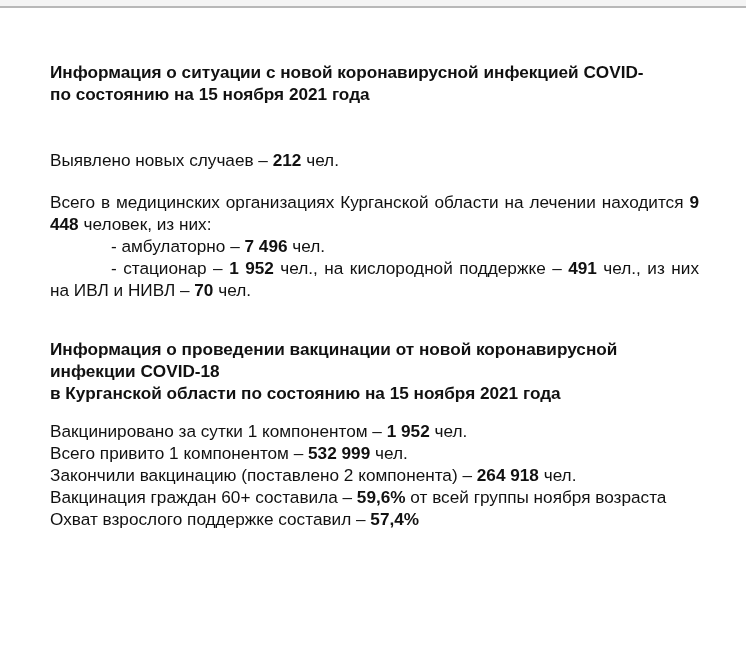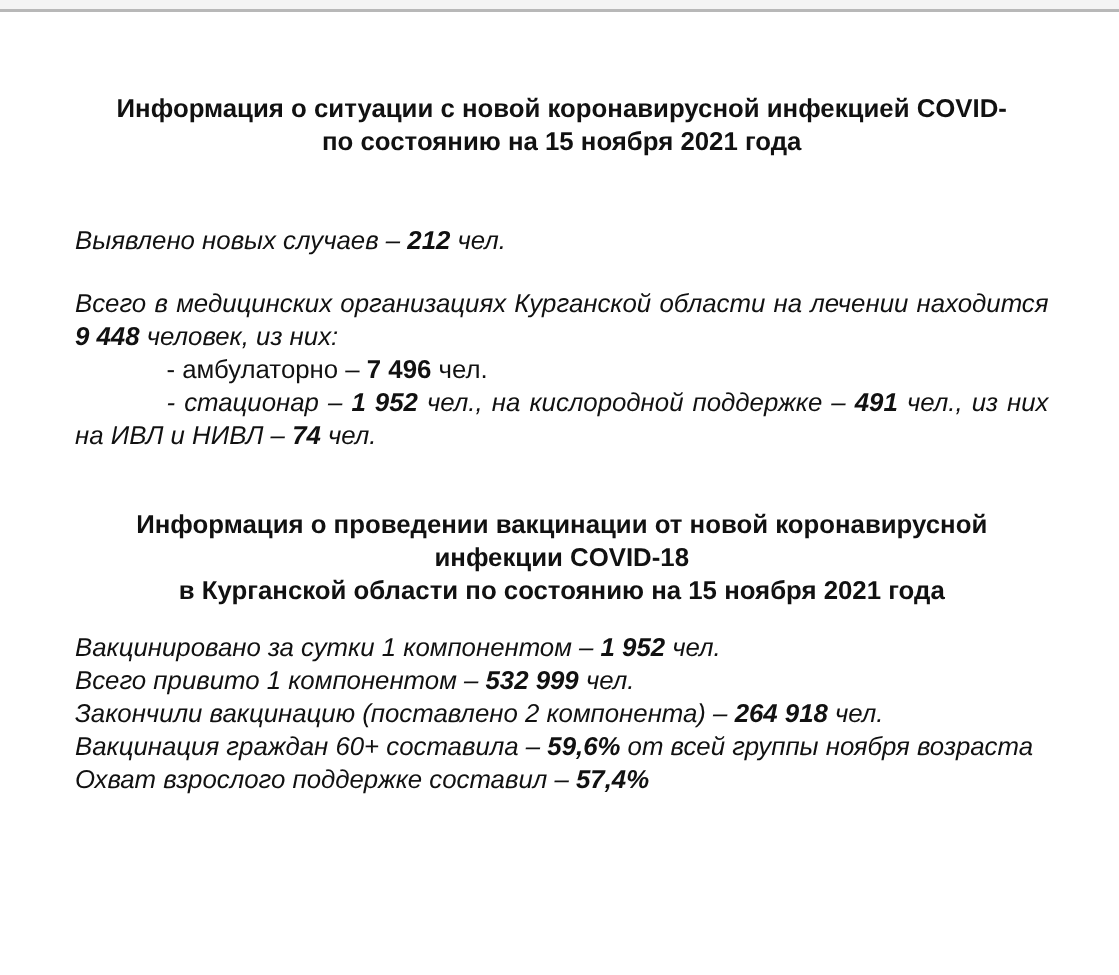--- a/index.html
+++ b/index.html
@@ -25,28 +25,26 @@
     }
     .doc {
       position: absolute;
       left: 50px;
       top: 61px;
       width: 649px;
       font-size: 17.2px;
       line-height: 22px;
     }
     .heading {
-      text-align: center;
       font-weight: bold;
       margin: 0;
     }
     .p {
       margin: 0;
       text-align: justify;
-      font-style: italic;
     }
     .indent {
       padding-left: 61px;
       text-align: justify;
       margin: 0;
     }
     b { font-weight: bold; }
     .gap-lg { height: 37px; }
     .gap-md { height: 20px; }
     .gap-xl { height: 44px; }
@@ -67,21 +65,21 @@
   <div class="gap-xl"></div>
 
   <p class="p"><span>Выявлено новых случаев – </span><b>212</b><span> чел.</span></p>
 
   <div class="gap-md"></div>
 
   <p class="p"><span>Всего в медицинских организациях Курганской области на лечении находится </span><b>9 448</b><span> человек, из них:</span></p>
 
   <p class="indent"><span>- амбулаторно – </span><b>7 496</b><span> чел.</span></p>
 
-  <p class="p" style="text-indent:61px;"><span>- стационар – </span><b>1 952</b><span> чел., на кислородной поддержке – </span><b>491</b><span> чел., из них на ИВЛ и НИВЛ – </span><b>74</b><span> чел.</span></p>
+  <p class="p" style="text-indent:61px;"><span>- стационар – </span><b>1 952</b><span> чел., на кислородной поддержке – </span><b>491</b><span> чел., из них на ИВЛ и НИВЛ – </span><b>70</b><span> чел.</span></p>
 
   <div class="gap-lg"></div>
 
   <div class="heading">
     <div>Информация о проведении вакцинации от новой коронавирусной</div>
     <div>инфекции COVID-18</div>
     <div>в Курганской области по состоянию на 15 ноября 2021 года</div>
   </div>
 
   <div class="gap-sm"></div>

